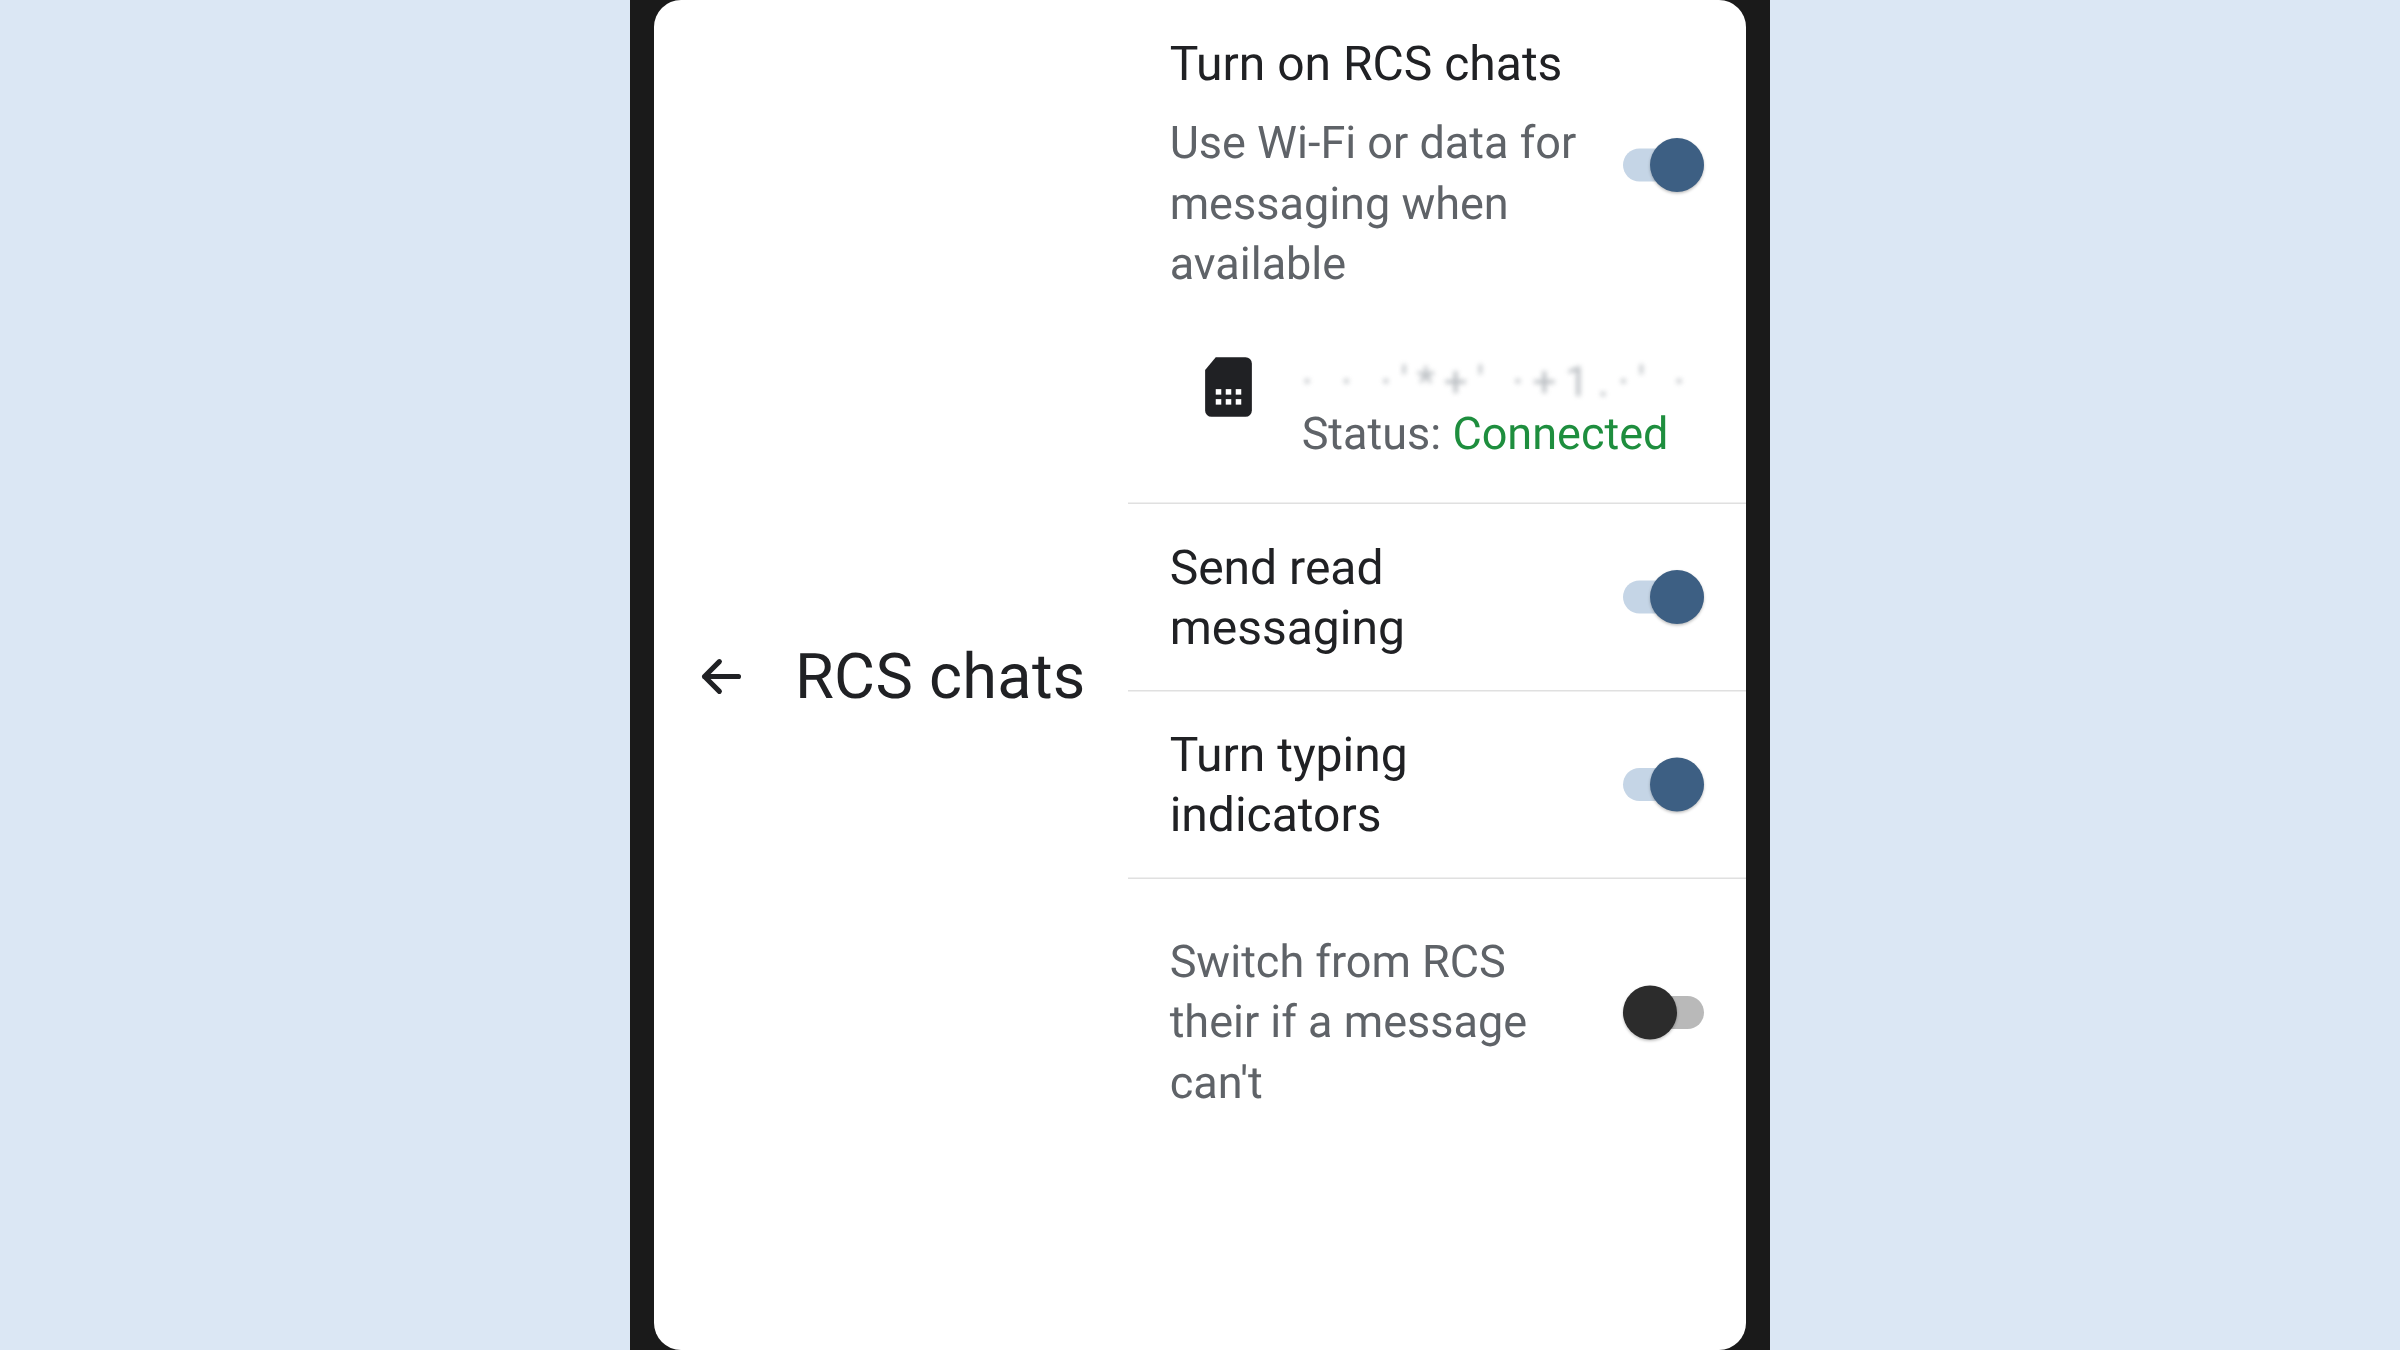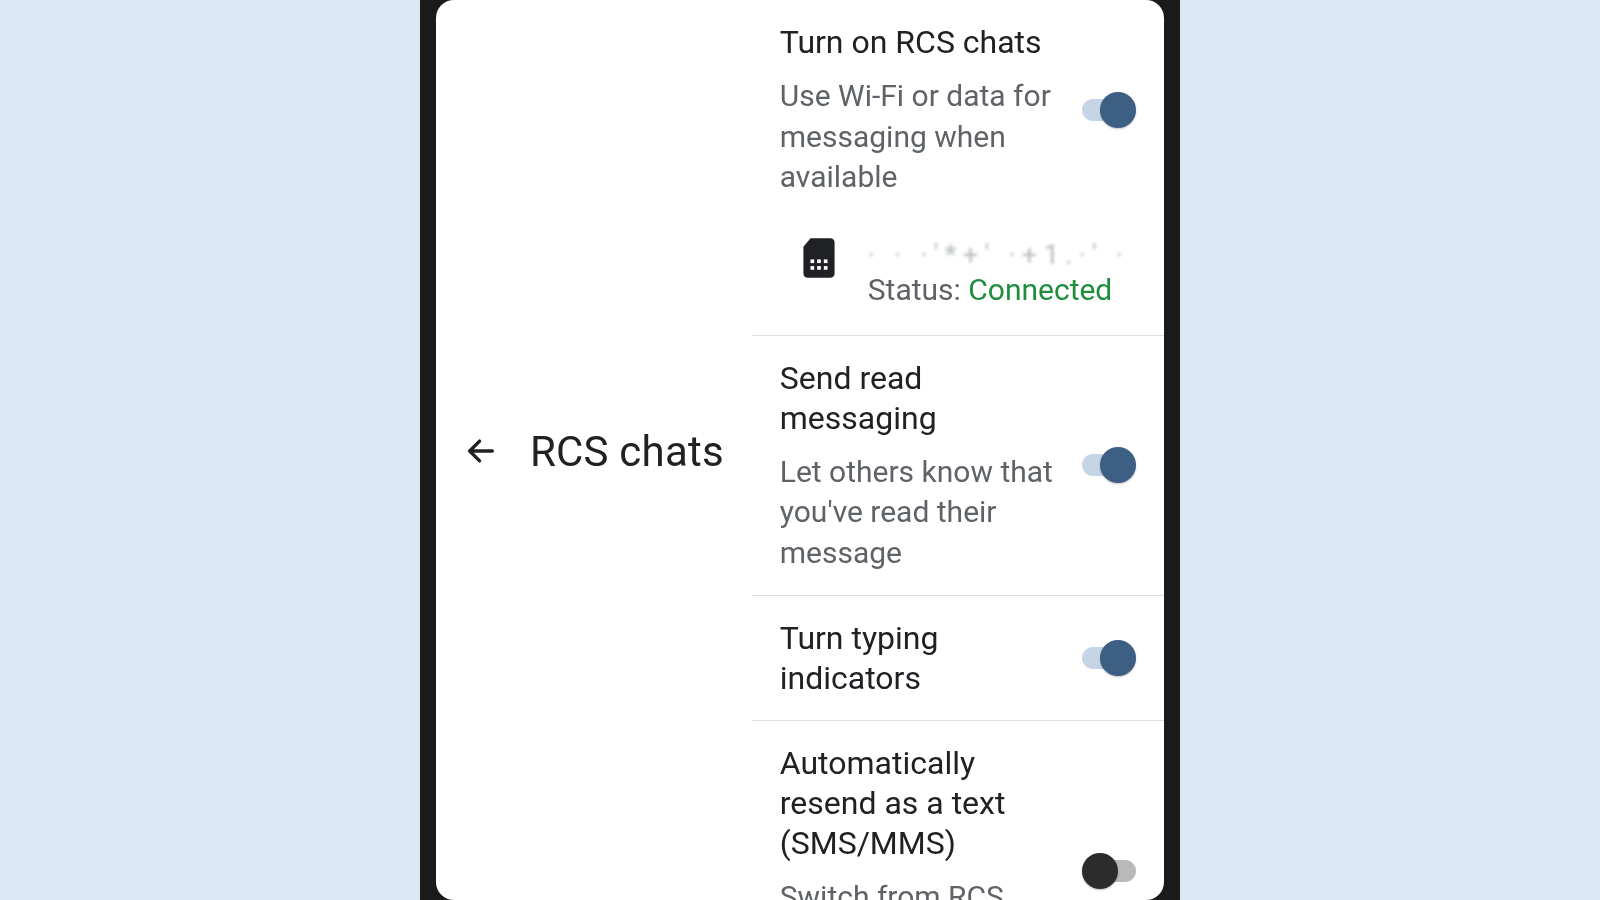--- a/index.html
+++ b/index.html
@@ -186,41 +186,39 @@
           <div class="sim-status-line">
             <span>Status:</span>
             <span class="status-value">Connected</span>
           </div>
         </div>
       </div>
 
       <div class="row bordered">
         <div class="row-text">
           <div class="row-title">Send read messaging</div>
-          <div class="row-sub">Let others know that you've read their message</div>
         </div>
         <div class="toggle on">
           <div class="track"></div>
             <div class="thumb"></div>
         </div>
       </div>
 
       <div class="row bordered">
         <div class="row-text">
           <div class="row-title">Turn typing indicators</div>
         </div>
         <div class="toggle on">
           <div class="track"></div>
             <div class="thumb"></div>
         </div>
       </div>
 
       <div class="row">
         <div class="row-text">
-          <div class="row-title">Automatically resend as a text (SMS/MMS)</div>
           <div class="row-sub">Switch from RCS their if a message can't</div>
         </div>
         <div class="toggle off">
           <div class="track"></div>
             <div class="thumb"></div>
         </div>
       </div>
 
     </div>
   </div>

